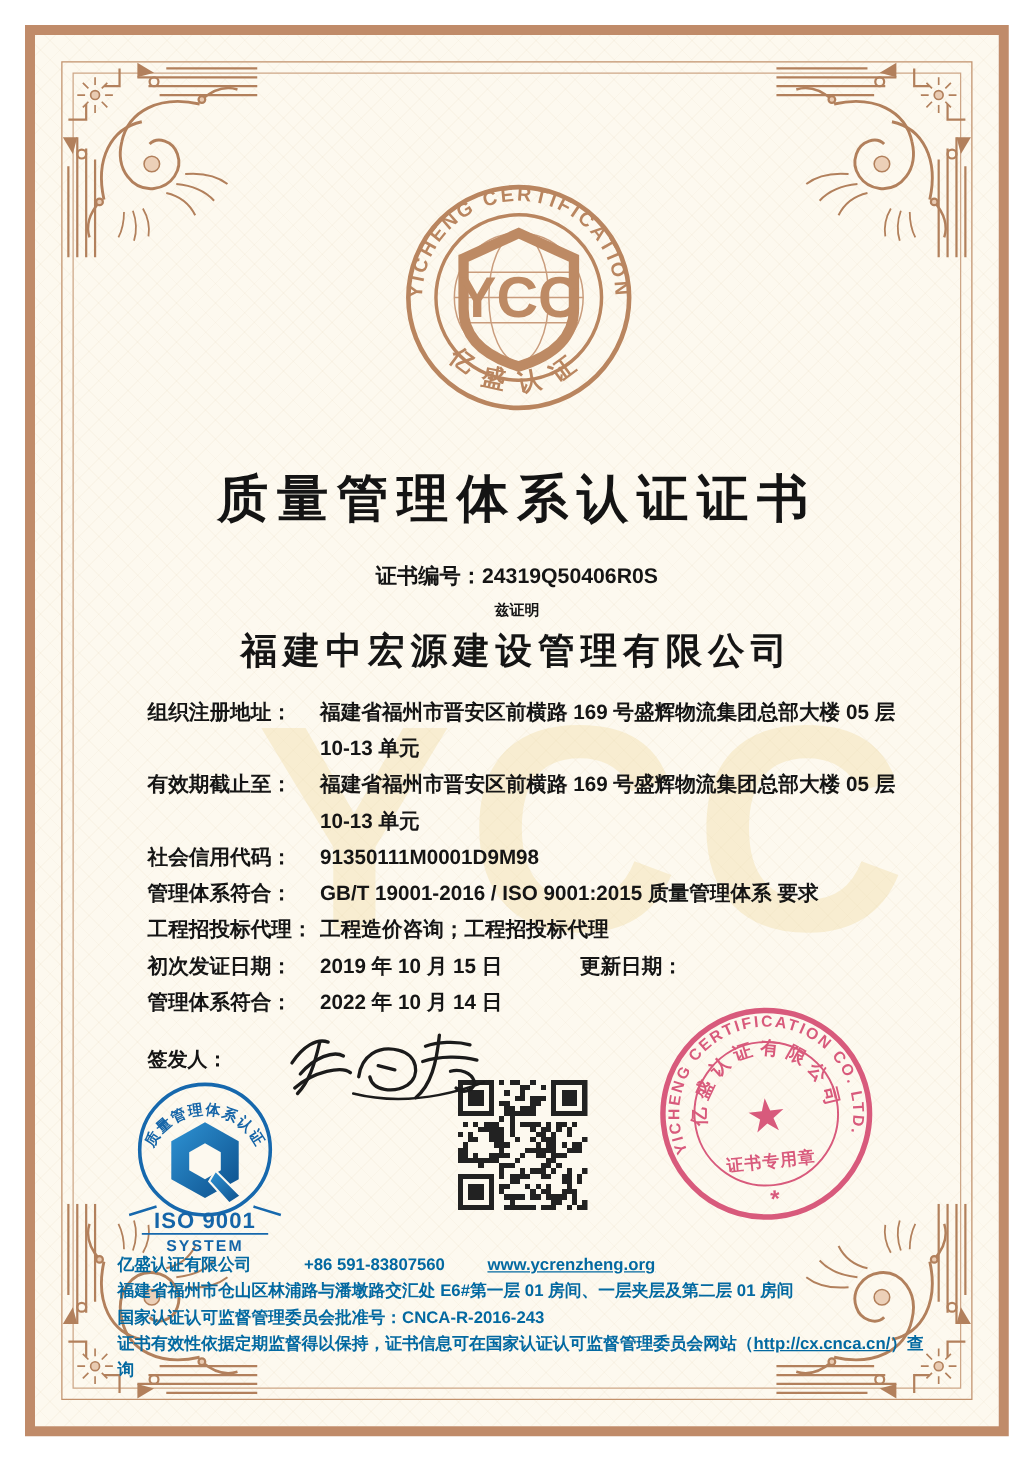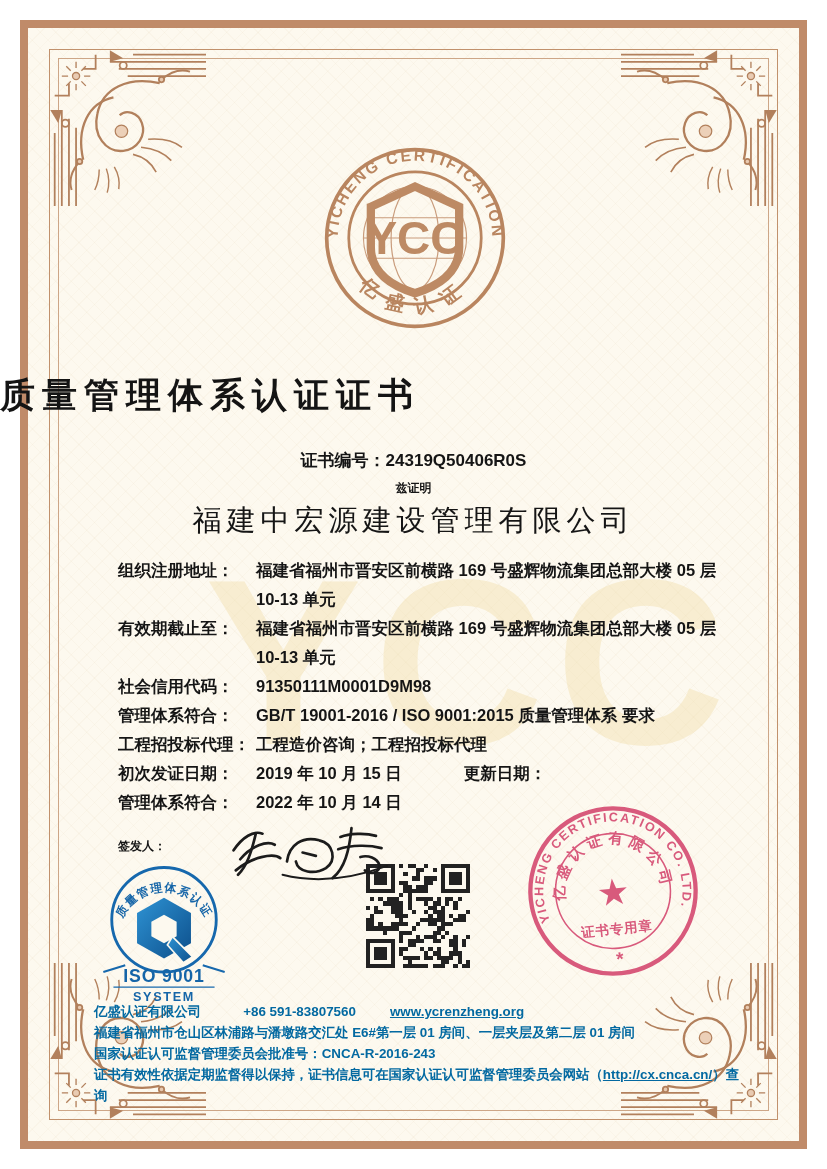--- a/index.html
+++ b/index.html
@@ -24,37 +24,37 @@
   .corner.bl{left:28px;bottom:28px;transform:scaleY(-1);}
   .corner.br{right:28px;bottom:28px;transform:scale(-1,-1);}
   .watermark{
     position:absolute;left:205px;top:545px;z-index:1;
     font-size:235px;font-weight:800;letter-spacing:12px;line-height:1;
     color:rgba(240,221,166,.40);user-select:none;
   }
   
   .ycc-logo{position:absolute;left:323px;top:146px;width:184px;height:184px;z-index:4;}
   .title{
-    position:absolute;left:0;right:0;top:372px;z-index:4;
-    font-size:35px;font-weight:900;letter-spacing:7px;color:#141414;
+    position:absolute;left:0;right:0;top:372px;text-align:center;z-index:4;
+    font-size:41px;font-weight:900;letter-spacing:7px;color:#141414;
   }
   .certno{position:absolute;left:0;right:0;top:449px;text-align:center;font-size:17px;font-weight:700;z-index:4;}
   .attest{position:absolute;left:0;right:0;top:480px;text-align:center;font-size:12px;font-weight:700;z-index:4;}
   .company{
     position:absolute;left:0;right:0;top:501px;text-align:center;z-index:4;
-    font-size:29px;font-weight:400;letter-spacing:5px;
+    font-size:29px;font-weight:700;letter-spacing:5px;
   }
   
   .fields{position:absolute;left:118px;top:556px;width:616px;z-index:4;}
   .frow{display:flex;align-items:flex-start;font-size:16.5px;font-weight:700;line-height:29px;}
   .flabel{flex:0 0 138px;white-space:nowrap;}
   .fvalue{flex:1 1 auto;}
   .fextra{margin-left:62px;}
   
-  .issuer-label{position:absolute;left:118px;top:838px;font-size:12px;font-weight:700;z-index:4;}
+  .issuer-label{position:absolute;left:118px;top:838px;font-size:16px;font-weight:700;z-index:4;}
   .signature{position:absolute;left:218px;top:806px;width:178px;height:82px;z-index:5;}
   
   .iso-badge{position:absolute;left:88px;top:854px;width:152px;height:150px;z-index:4;}
   .qr{position:absolute;left:366px;top:864px;width:104px;height:104px;z-index:4;}
   .stamp{position:absolute;left:526px;top:804px;width:174px;height:174px;z-index:6;opacity:.88;transform:rotate(-6deg);}
   
   .footer{position:absolute;left:94px;top:1001px;width:652px;z-index:4;font-size:13.4px;font-weight:600;line-height:21px;color:#0369a1;}
   .footer .gap1{display:inline-block;width:42px;}
   .footer .gap2{display:inline-block;width:34px;}
   .ulink{text-decoration:underline;font-weight:700;}

